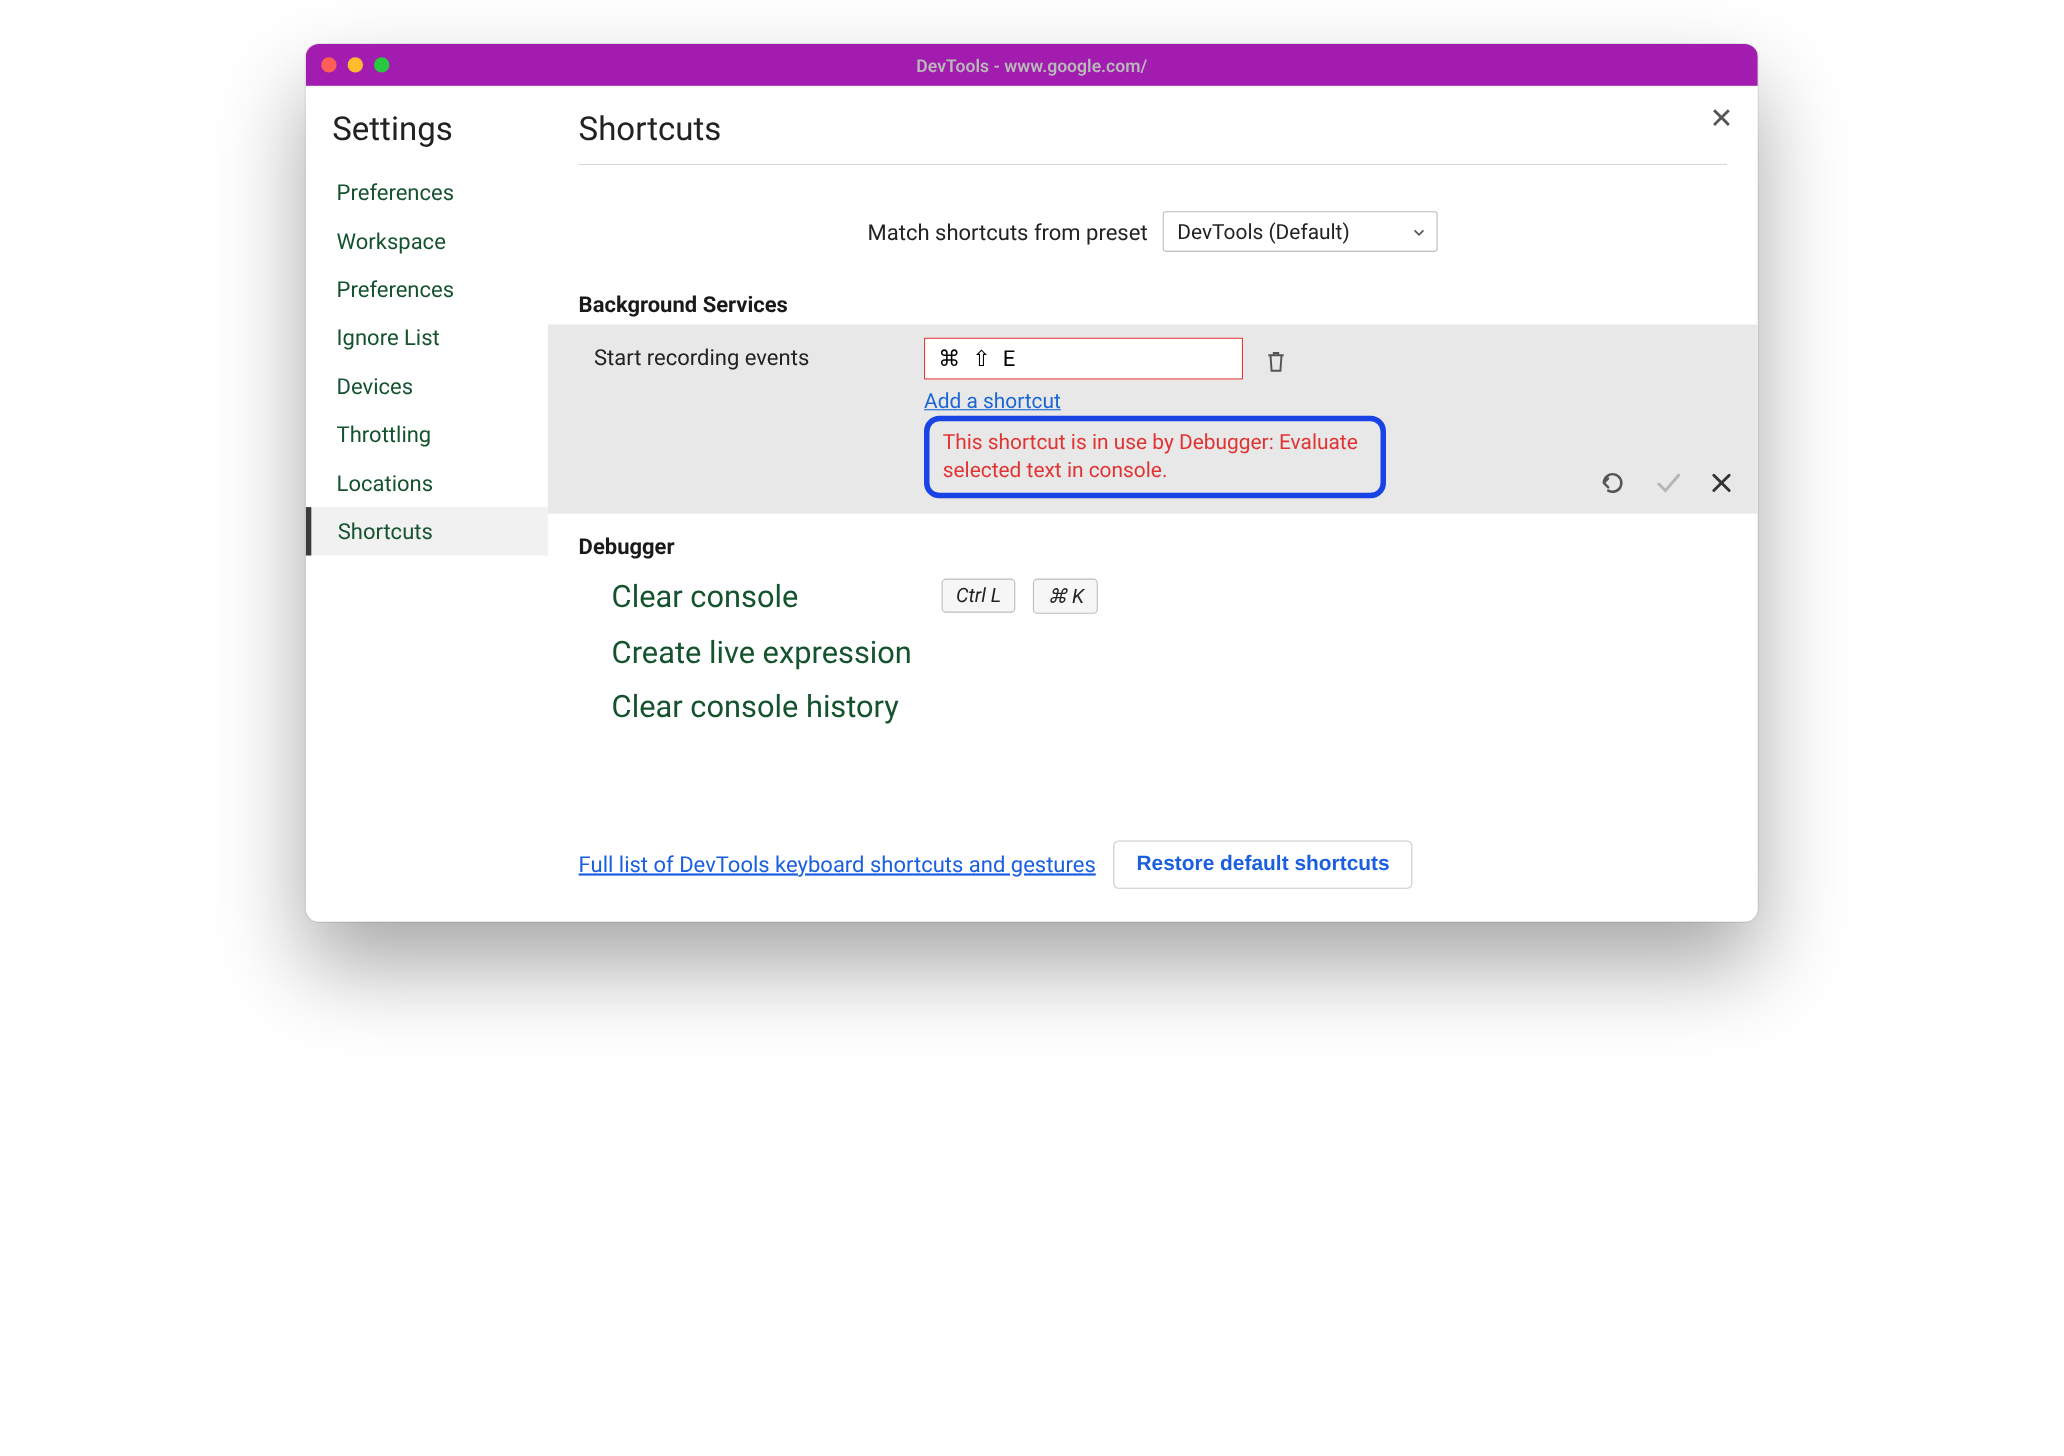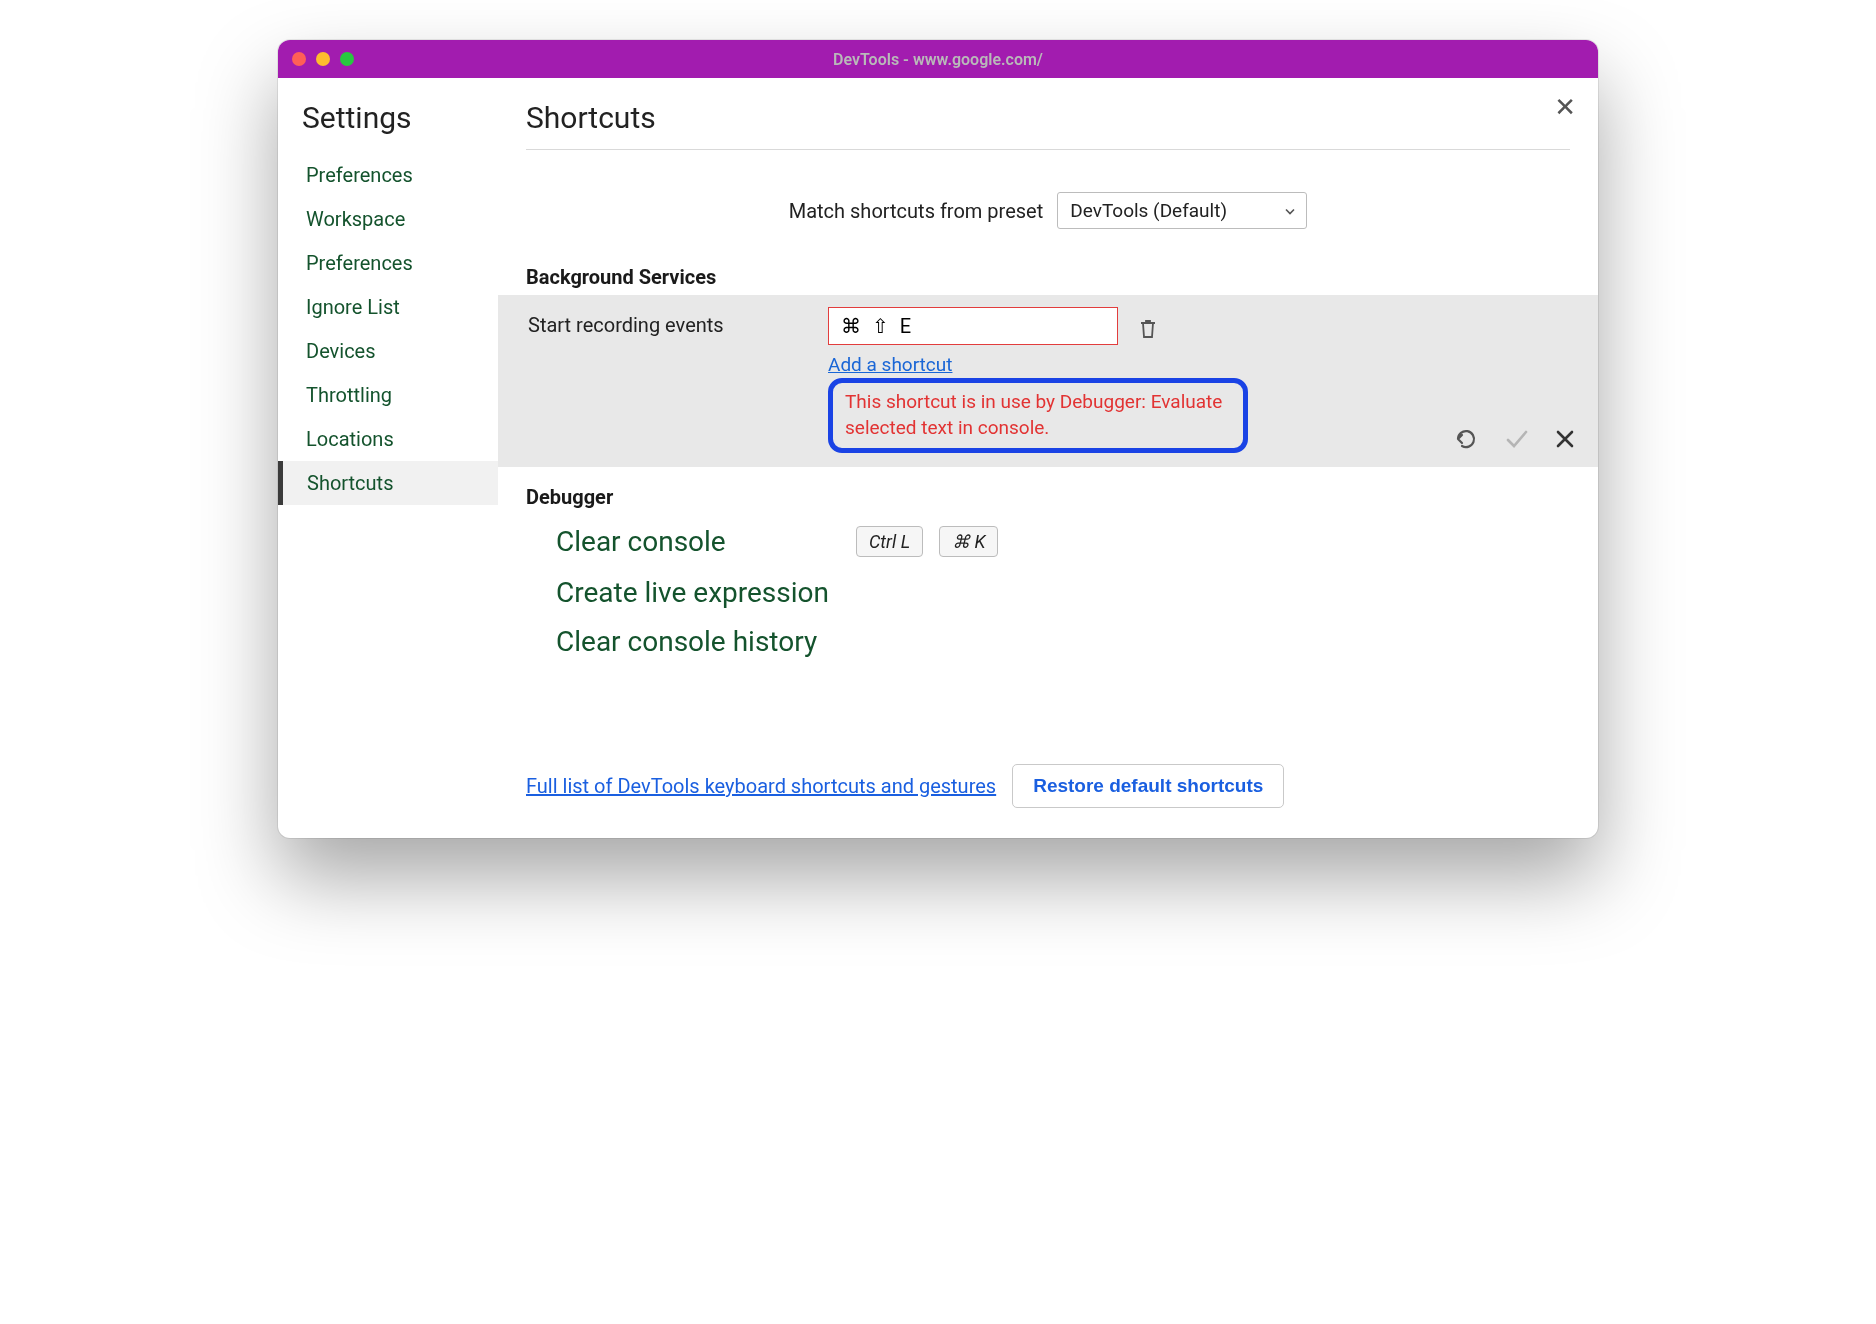--- a/index.html
+++ b/index.html
@@ -94,21 +94,21 @@
   }
   .select .caret {
     position: absolute; right: 10px; top: 50%; transform: translateY(-50%);
   }
   .section-title {
     font-size: 20px; font-weight: 700; color: #1a1a1a;
     margin: 0 0 6px 0;
   }
   .edit-block {
     background: #e8e8e8;
-    padding: 12px 16px 14px 30px;
+    padding: 12px 16px 14px 42px;
     margin: 0 -28px 0 -28px;
     position: relative;
   }
   .edit-row {
     display: flex; align-items: flex-start; gap: 0;
   }
   .action-label {
     width: 300px; font-size: 20px; color: #222;
     padding-top: 6px;
   }

